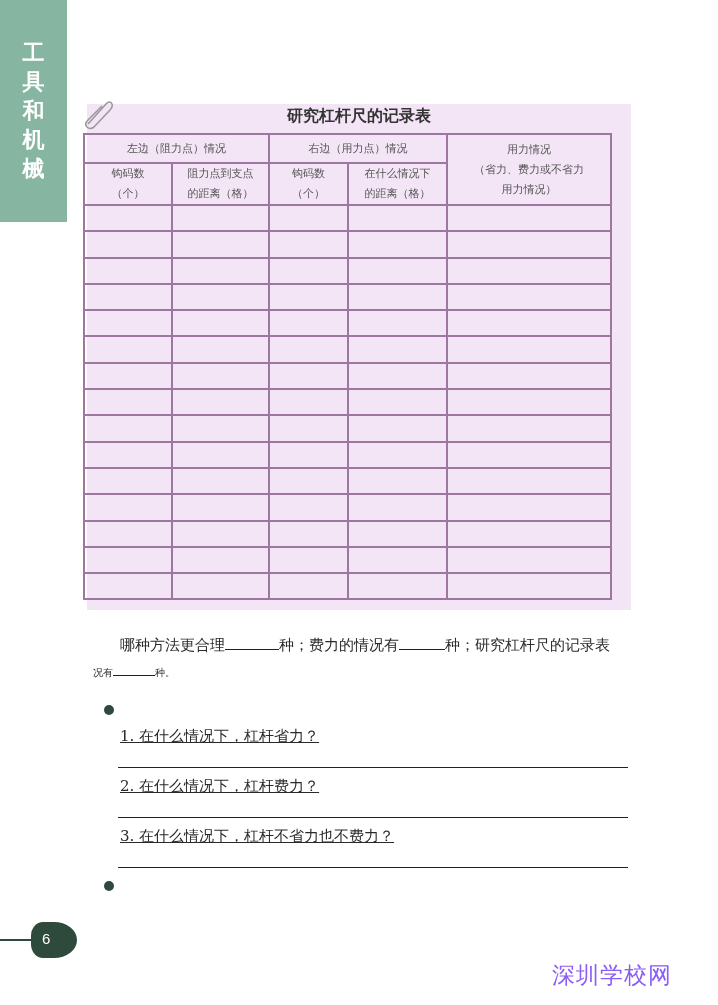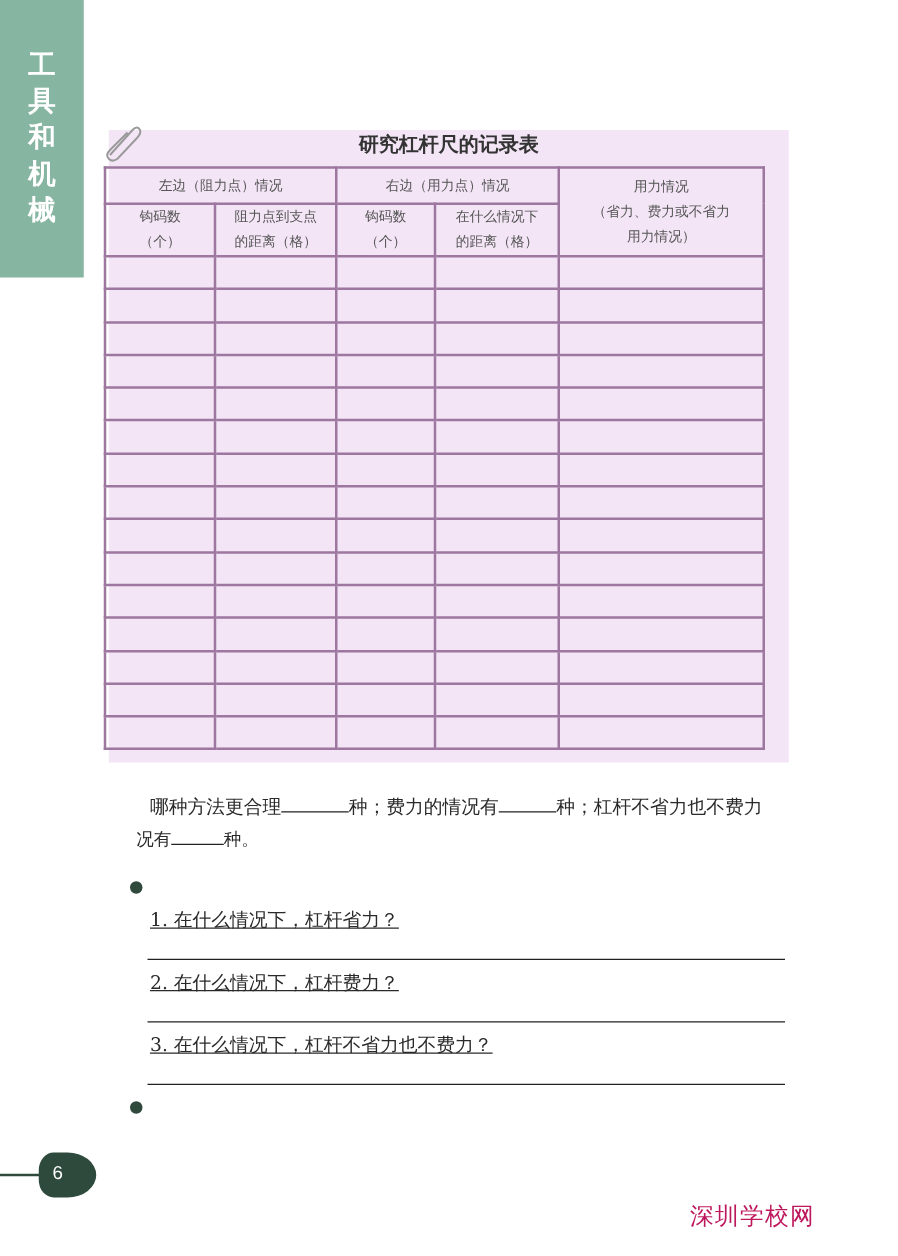--- a/index.html
+++ b/index.html
@@ -8,31 +8,31 @@
   .side-tab { position:absolute; left:0; top:0; width:67px; height:222px; background:#86b5a2; }
   .side-tab .txt { position:absolute; left:0; width:67px; top:38px; text-align:center;
          color:#ffffff; font-family:"DejaVu Sans","Liberation Sans",sans-serif; font-weight:bold;
          font-size:22px; line-height:29px; }
   .card { position:absolute; left:87px; top:104px; width:544px; height:506px; background:#f3e5f6; }
   .clip { position:absolute; left:82px; top:98px; width:32px; height:32px; }
   .title { position:absolute; left:87px; top:106px; width:544px; text-align:center; font-size:16px; font-weight:bold; color:#333; }
   table.rec { position:absolute; left:83px; top:133px; border-collapse:collapse; table-layout:fixed; }
   table.rec td { border:2px solid #9d779f; padding:0; text-align:center; font-size:11px; color:#555; line-height:20px; }
   .para { position:absolute; left:120px; top:632px; width:515px; font-size:15px; line-height:27px; text-indent:0; }
-  .para2 { position:absolute; left:109px; top:659px; font-size:14px; line-height:27px; }
+  .para2 { position:absolute; left:93px; top:659px; font-size:10px; line-height:27px; }
   .blank { display:inline-block; border-bottom:1.5px solid #222; height:16px; vertical-align:baseline; }
   .bullet { position:absolute; left:104px; font-size:15px; line-height:22px; }
   .dot { display:inline-block; width:10px; height:10px; border-radius:50%; background:#2f4a3d; margin-right:6px; vertical-align:1px; }
   .q { position:absolute; left:120px; font-size:15px; line-height:22px;text-decoration:underline; }
   .ans { position:absolute; left:118px; width:510px; border-top:1.5px solid #222; }
   .pageline { position:absolute; left:0; top:939px; width:45px; border-top:2px solid #2e4a3c; }
   .pagebadge { position:absolute; left:31px; top:922px; width:46px; height:36px; background:#2e4a3c;
          border-radius:12px 50% 50% 12px / 14px 50% 50% 14px; color:#fff; font-family:"Liberation Sans",sans-serif;
          font-size:15px; line-height:34px; text-indent:11px; }
-  .watermark { position:absolute; left:552px; top:960px; font-size:19px; color:#be185d; letter-spacing:1px; font-family:"DejaVu Sans",sans-serif; }
+  .watermark { position:absolute; left:552px; top:960px; font-size:23px; color:#8b5cf6; letter-spacing:1px; font-family:"DejaVu Sans",sans-serif; }
 </style>
 </head>
 <body>
 
 <div class="side-tab">
   <div class="txt">
     <div>工</div>
     <div>具</div>
     <div>和</div>
     <div>机</div>
@@ -186,21 +186,21 @@
         <td></td>
         <td></td>
         <td></td>
         <td></td>
         <td></td>
       </tr>
     </tbody>
 </table>
 
 <div class="para">
-  <span>哪种方法更合理</span><span class="blank" style="width:54px"></span><span>种；费力的情况有</span><span class="blank" style="width:46px"></span><span>种；杠杆不省力也不费力</span>
+  <span>哪种方法更合理</span><span class="blank" style="width:54px"></span><span>种；费力的情况有</span><span class="blank" style="width:46px"></span><span>种；研究杠杆尺的记录表</span>
 </div>
 <div class="para2">
   <span>况有</span><span class="blank" style="width:42px"></span><span>种。</span>
 </div>
 
 <div class="bullet" style="top:700px"><span class="dot"></span></div>
 <div class="q" style="top:725px">1. 在什么情况下，杠杆省力？</div>
 <div class="ans" style="top:767px"></div>
 <div class="q" style="top:775px">2. 在什么情况下，杠杆费力？</div>
 <div class="ans" style="top:817px"></div>

